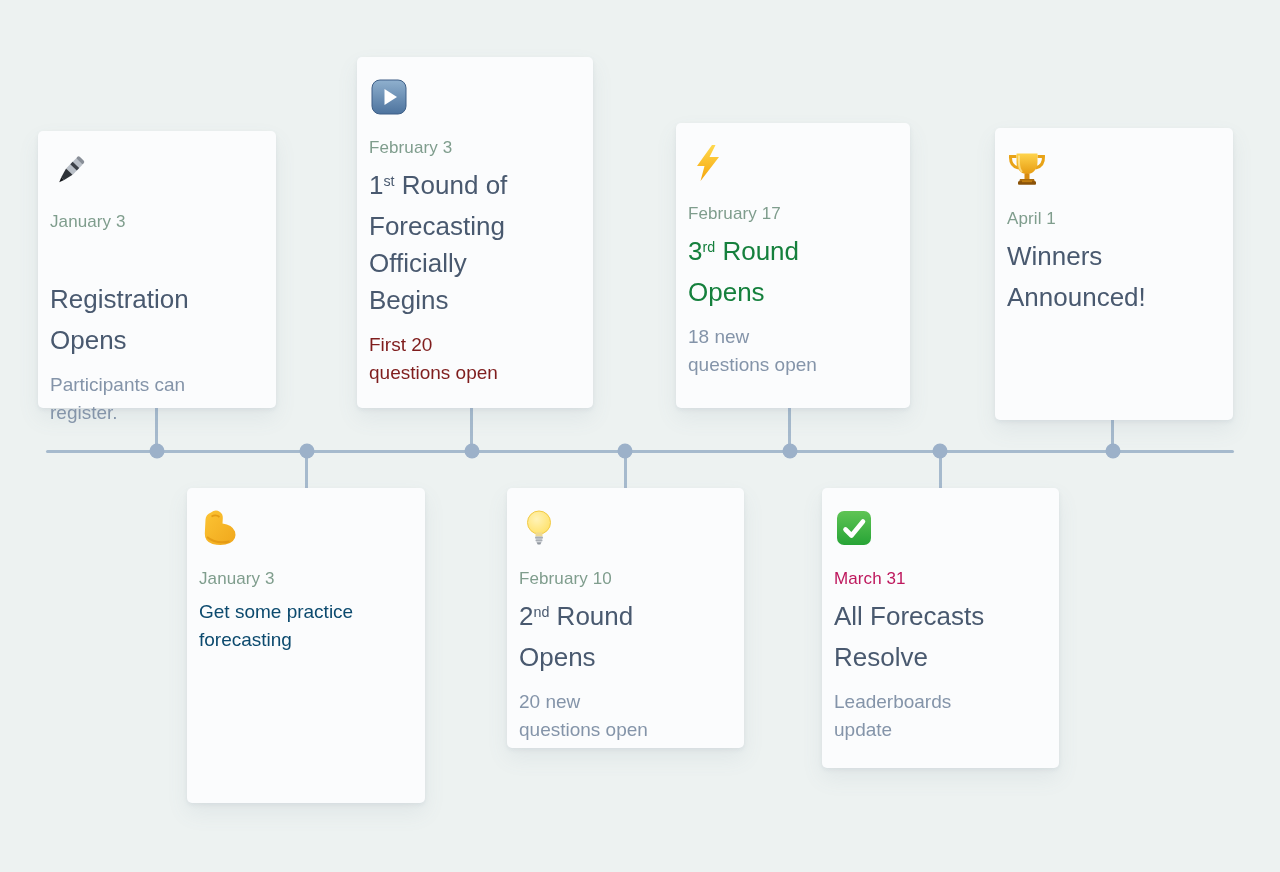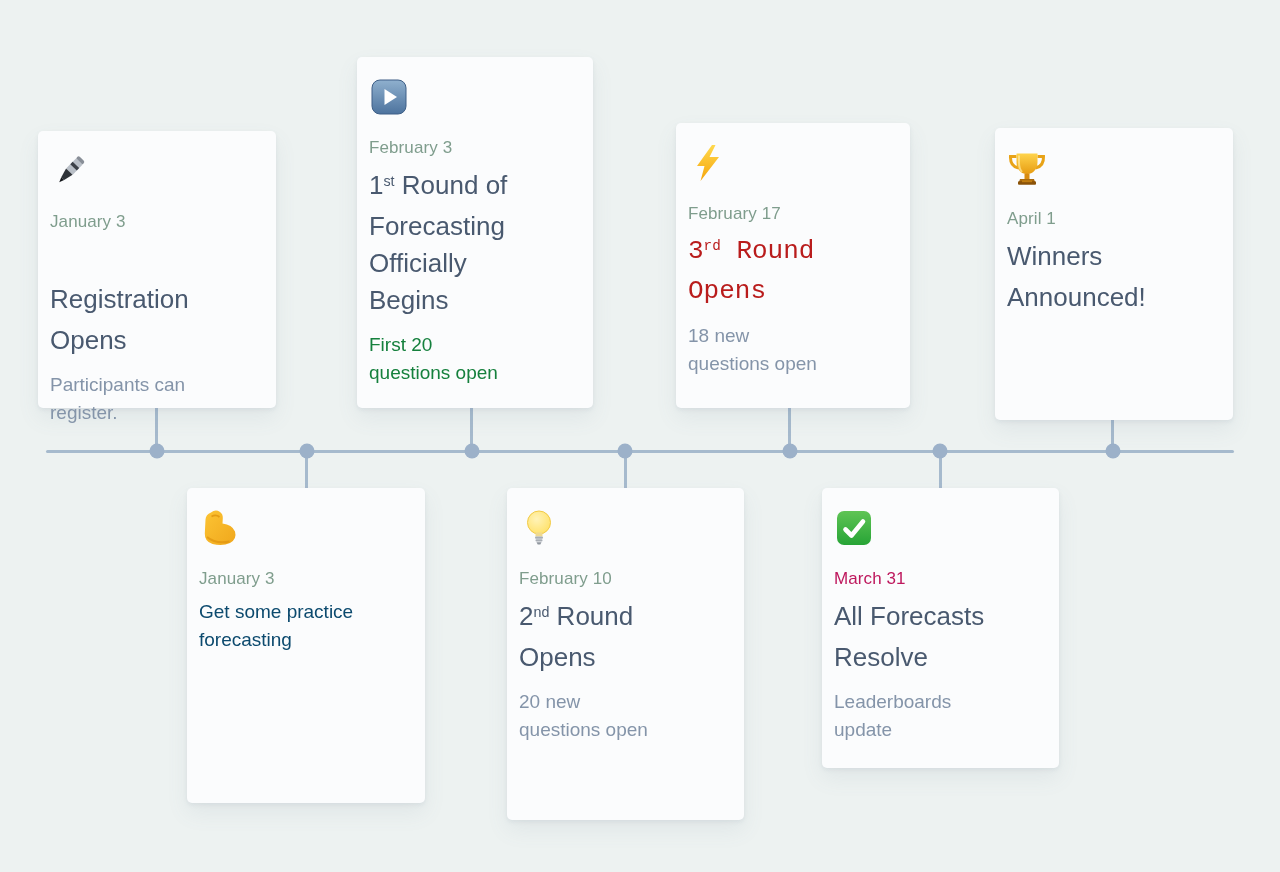--- a/index.html
+++ b/index.html
@@ -21,21 +21,21 @@
   .d5{left:307px;}.d6{left:625px;}.d7{left:940px;}
 
   
   .card{position:absolute;background:#fbfcfd;border-radius:5px;box-sizing:border-box;
         padding:20px 12px;box-shadow:0 2px 4px rgba(96,118,140,.10),0 10px 22px rgba(96,118,140,.09);}
   .p1{left:38px;top:131px;width:238px;height:277px;}
   .p2{left:357px;top:57px;width:236px;height:351px;}
   .p3{left:676px;top:123px;width:234px;height:285px;}
   .p4{left:995px;top:128px;width:238px;height:292px;}
   .p5{left:187px;top:488px;width:238px;height:315px;}
-  .p6{left:507px;top:488px;width:237px;height:332px;}
+  .p6{left:507px;top:488px;width:237px;height:260px;}
   .p7{left:822px;top:488px;width:237px;height:280px;}
 
   .icon{width:40px;height:40px;margin-bottom:20px;}
   .icon svg{display:block;width:40px;height:40px;}
   .date{font-size:17px;line-height:22px;color:#7f9d8d;margin-bottom:8px;letter-spacing:.1px;}
   .title{font-size:26px;line-height:37px;color:#49596f;margin:0 0 12px 0;font-weight:400;white-space:pre-line;}
   .ord{font-size:.55em;position:relative;top:-.55em;vertical-align:baseline;}
   .desc{font-size:19px;line-height:28px;color:#8494a9;white-space:pre-line;}
 </style>
 </head>
@@ -91,38 +91,38 @@
         </defs>
         <rect x="3" y="3" width="34" height="34" rx="8" fill="url(#gp)" stroke="#3e5f87" stroke-width="1"></rect>
         <path d="M15.5 12 L28 20 L15.5 28 Z" fill="#ffffff"></path>
       </svg>
     </div>
     <div class="date" style="color: rgb(127, 157, 141);">February 3</div>
     <h3 class="title" style="color: rgb(73, 89, 111);"><span>1</span><sup class="ord">st</sup><span> Round of
 Forecasting
 Officially
 Begins</span></h3>
-    <div class="desc" style="color: #15803d;">First 20
+    <div class="desc" style="color: #7f1d1d;">First 20
 questions open</div>
   </div>
 
   <div class="card p3">
     <div class="icon">
       <svg viewBox="0 0 40 40">
         <defs>
           <linearGradient id="gz" x1="0" y1="0" x2="0" y2="1">
             <stop offset="0" stop-color="#ffd94e"></stop>
               <stop offset="1" stop-color="#f5a50b"></stop>
           </linearGradient>
         </defs>
         <polygon points="24,2 9,23 16.5,23 12.5,38 31,14 21.5,14 27.5,2" fill="url(#gz)"></polygon>
       </svg>
     </div>
     <div class="date" style="color: rgb(127, 157, 141);">February 17</div>
-    <h3 class="title" style="color: #b91c1c; font-family: Liberation Mono, monospace;"><span>3</span><sup class="ord">rd</sup><span> Round
+    <h3 class="title" style="color: #15803d;"><span>3</span><sup class="ord">rd</sup><span> Round
 Opens</span></h3>
     <div class="desc" style="color: rgb(132, 148, 169);">18 new
 questions open</div>
   </div>
 
   <div class="card p4">
     <div class="icon">
       <svg viewBox="0 0 40 40">
         <defs>
           <linearGradient id="gt" x1="0" y1="0" x2="0" y2="1">

